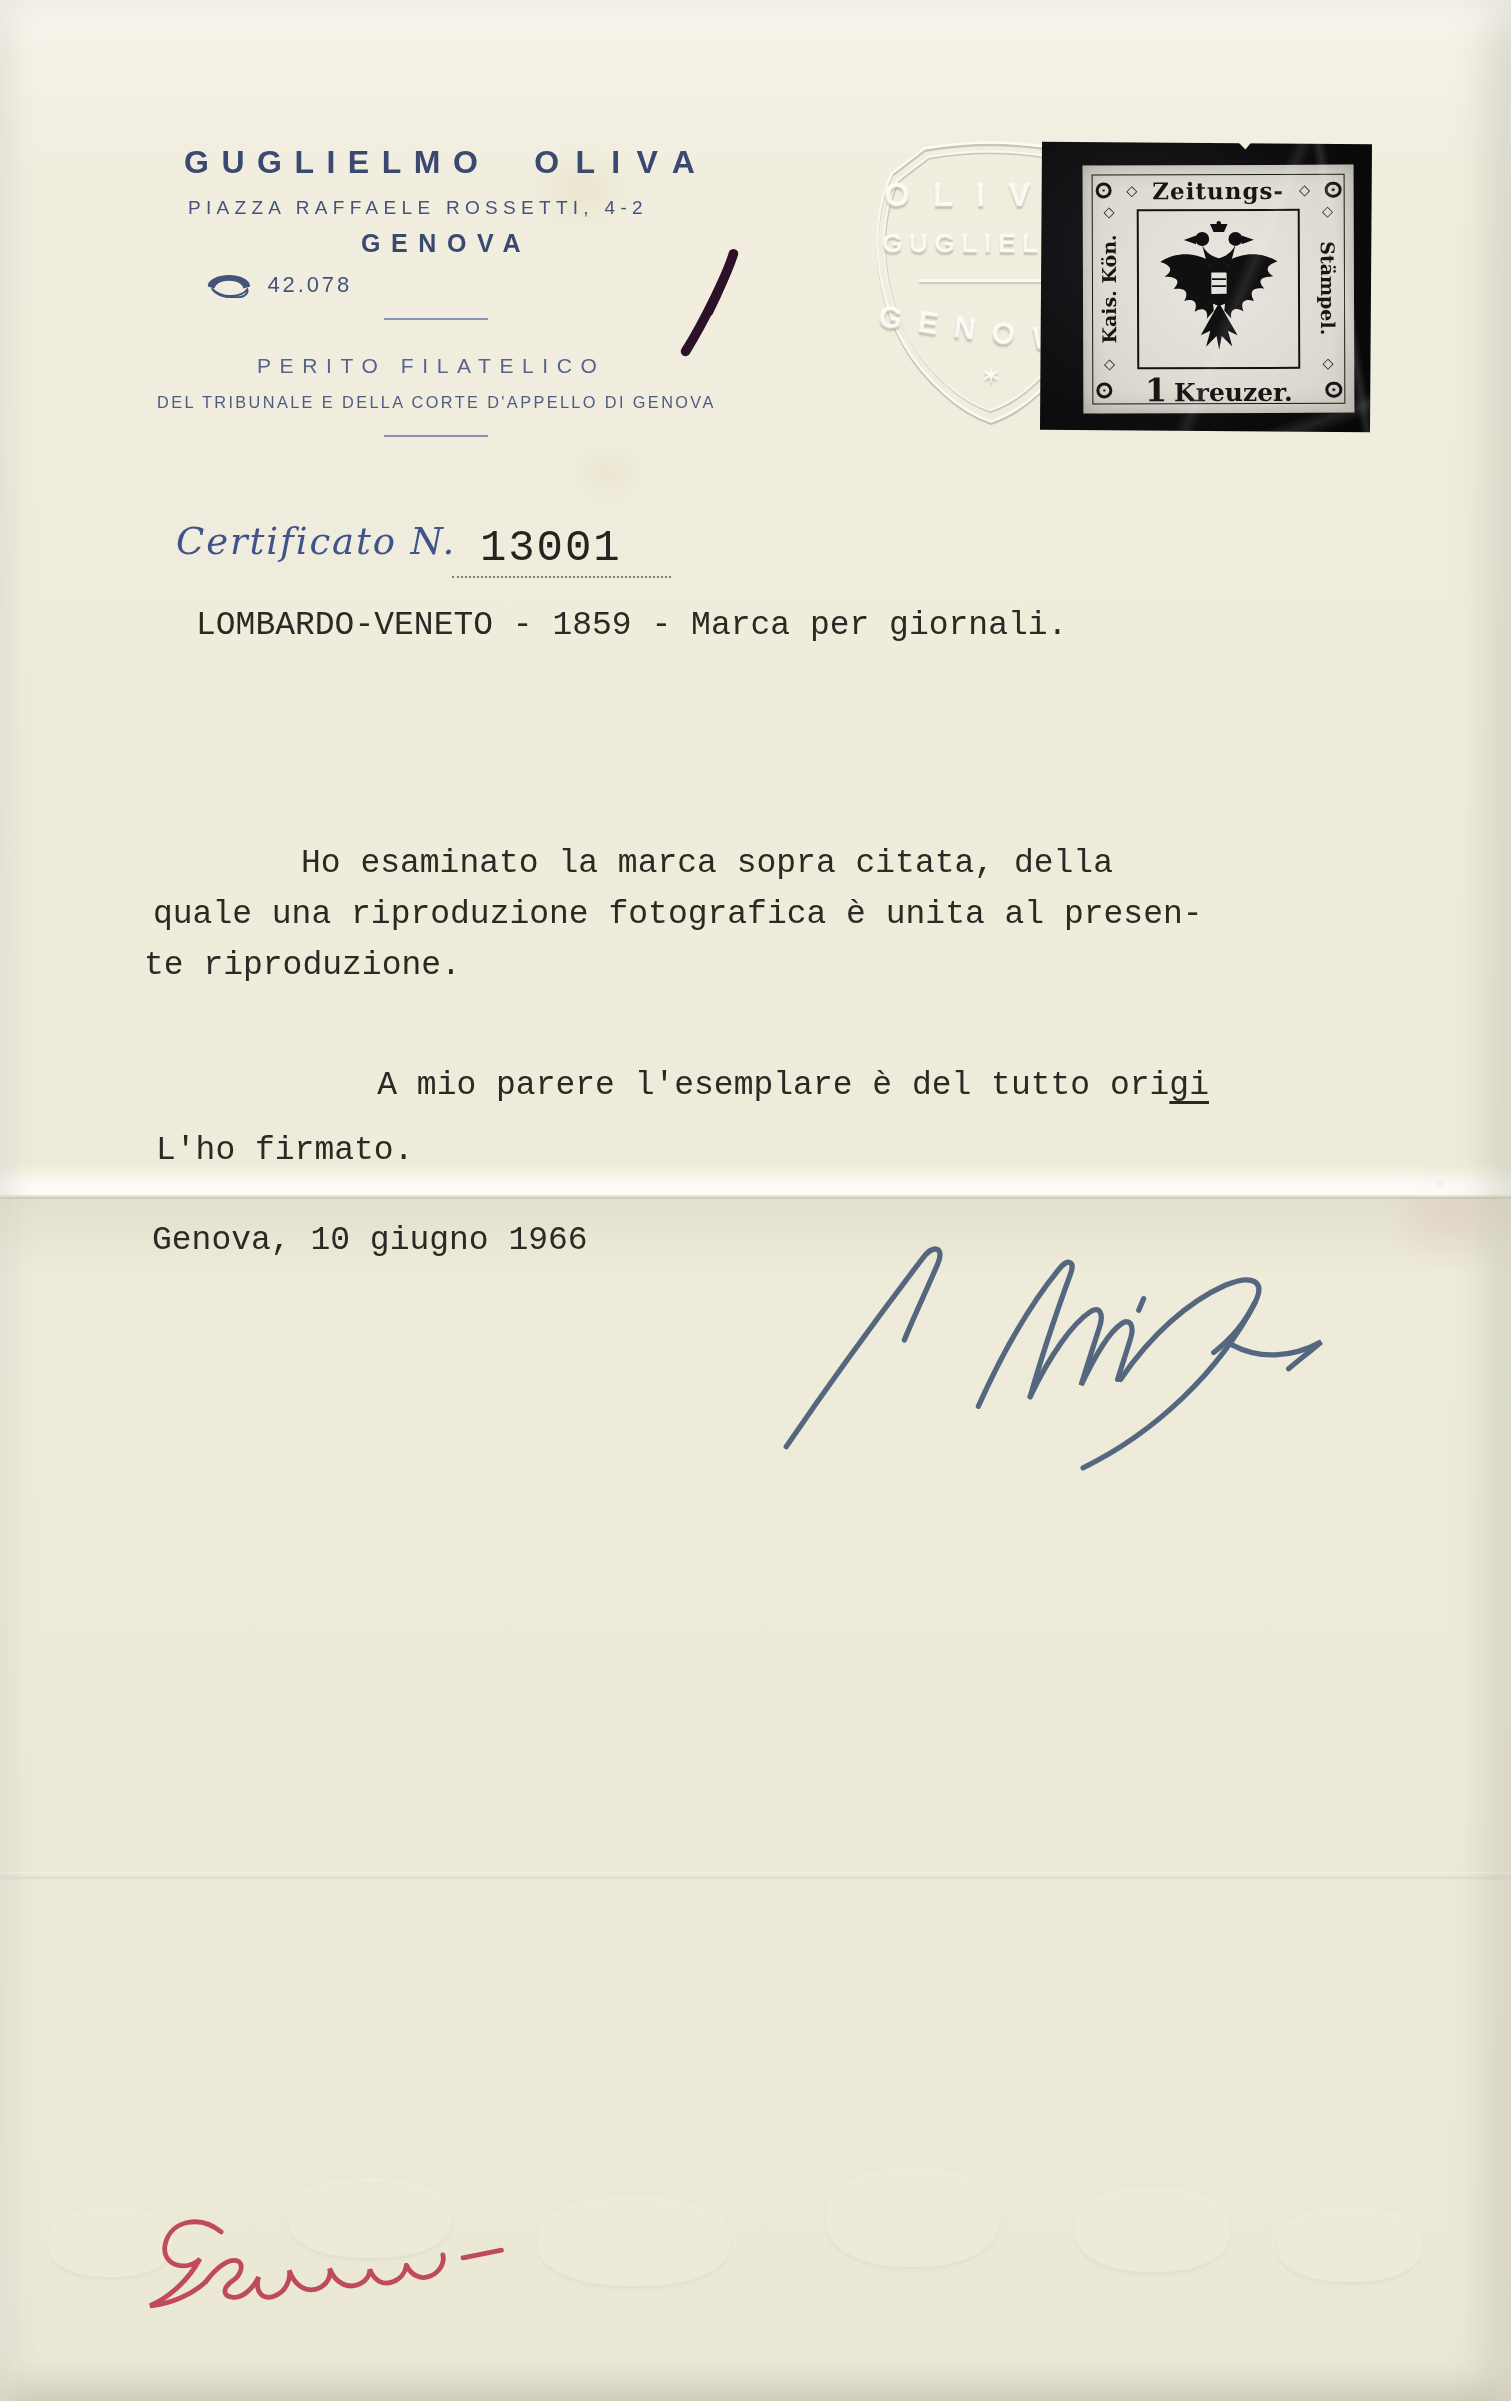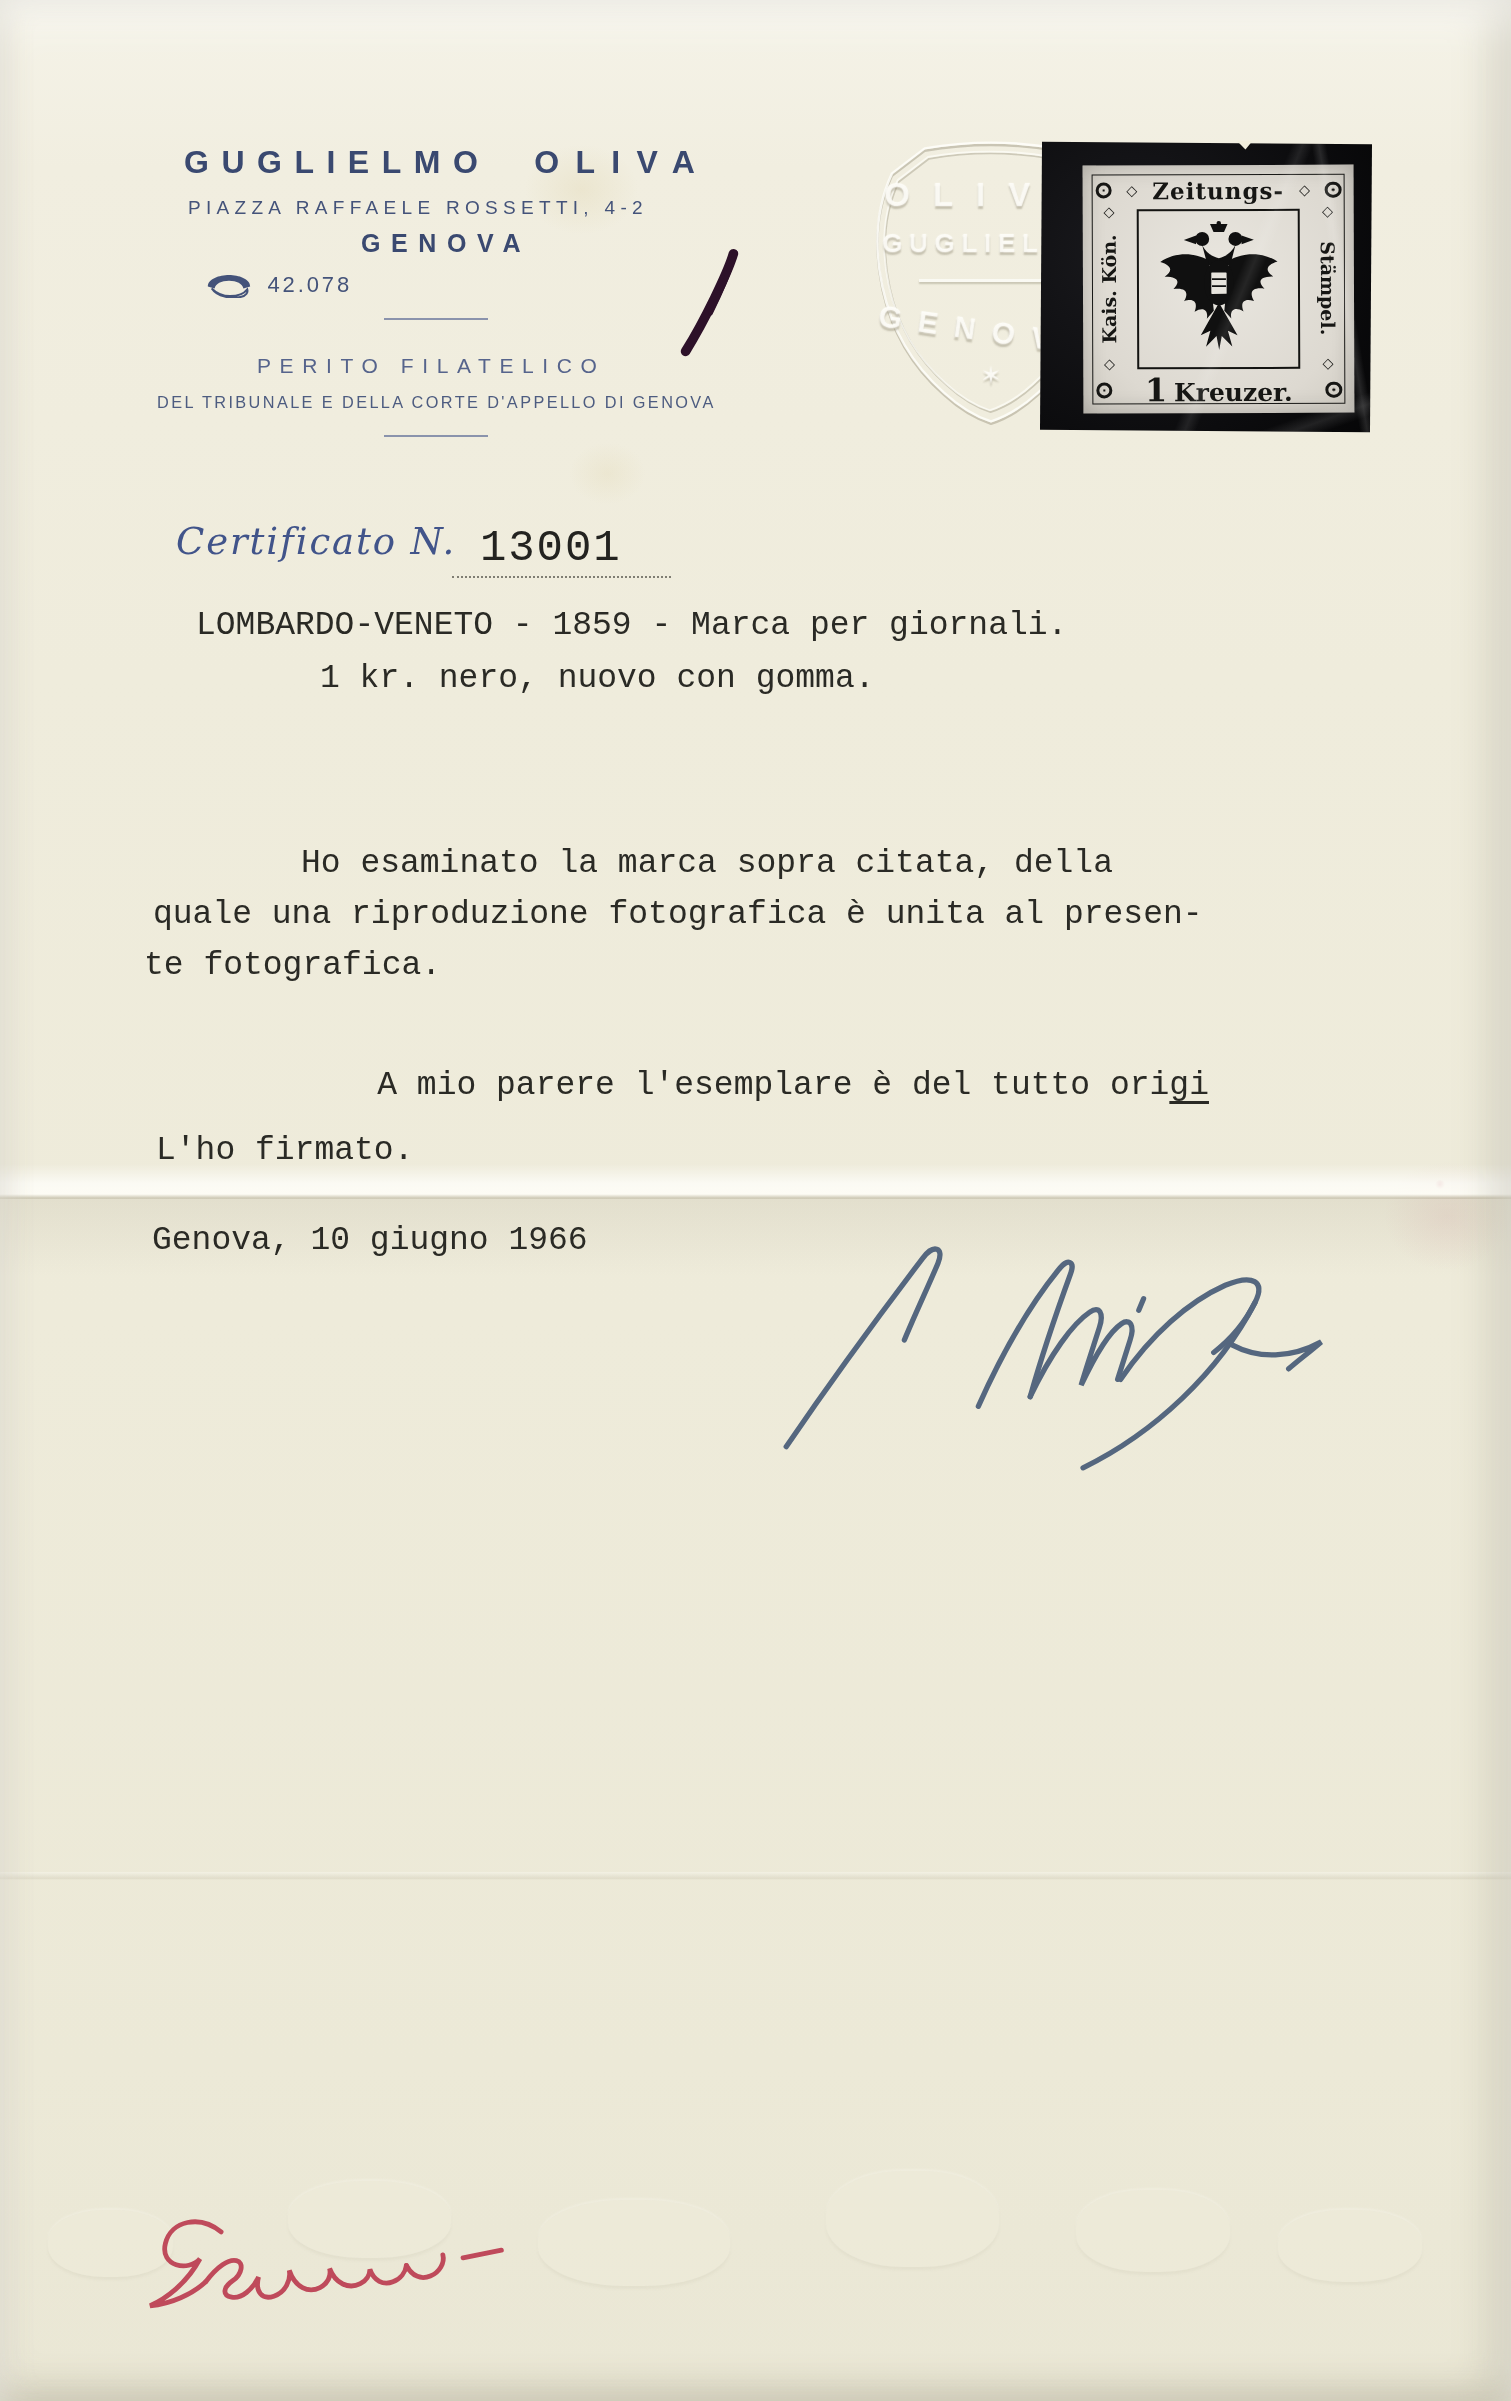--- a/index.html
+++ b/index.html
@@ -187,25 +187,24 @@
   <svg class="abs ink-slash" viewBox="0 0 78 116">
     <path d="M64 6 C58 26 34 76 14 108" fill="none" stroke="#2d1129" stroke-width="10" stroke-linecap="round"></path>
     <path d="M66 5 C62 18 52 44 40 68" fill="none" stroke="#2d1129" stroke-width="5" stroke-linecap="round"></path>
   </svg>
 
   <div class="abs cert-label">Certificato N.</div>
   <div class="abs dotline"></div>
   <div class="abs tw-num" style="left:480px;top:523px;">13001</div>
 
   <div class="abs tw" style="left:152px;top:607px;margin-left:44px;">LOMBARDO-VENETO - 1859 - Marca per giornali.</div>
-  <div class="abs tw" style="left:320px;top:660px;">1 kr. nero, nuovo con gomma.</div>
 
   <div class="abs tw" style="left:301px;top:845px;">Ho esaminato la marca sopra citata, della</div>
   <div class="abs tw" style="left:153px;top:896px;">quale una riproduzione fotografica è unita al presen-</div>
-  <div class="abs tw" style="left:144px;top:947px;">te fotografica.</div>
+  <div class="abs tw" style="left:144px;top:947px;">te riproduzione.</div>
 
   <div class="abs tw" style="left:298px;top:1030px;">
     <span>A mio parere l'esemplare è del tutto ori</span><span class="tw-underline">gi</span>
   </div>
   <div class="abs tw" style="left:144px;top:1132px;margin-left:12px;">L'ho firmato.</div>
 
   <div class="abs fold-hi"></div>
   <div class="abs fold-sh"></div>
   <div class="abs crease2"></div>
 

